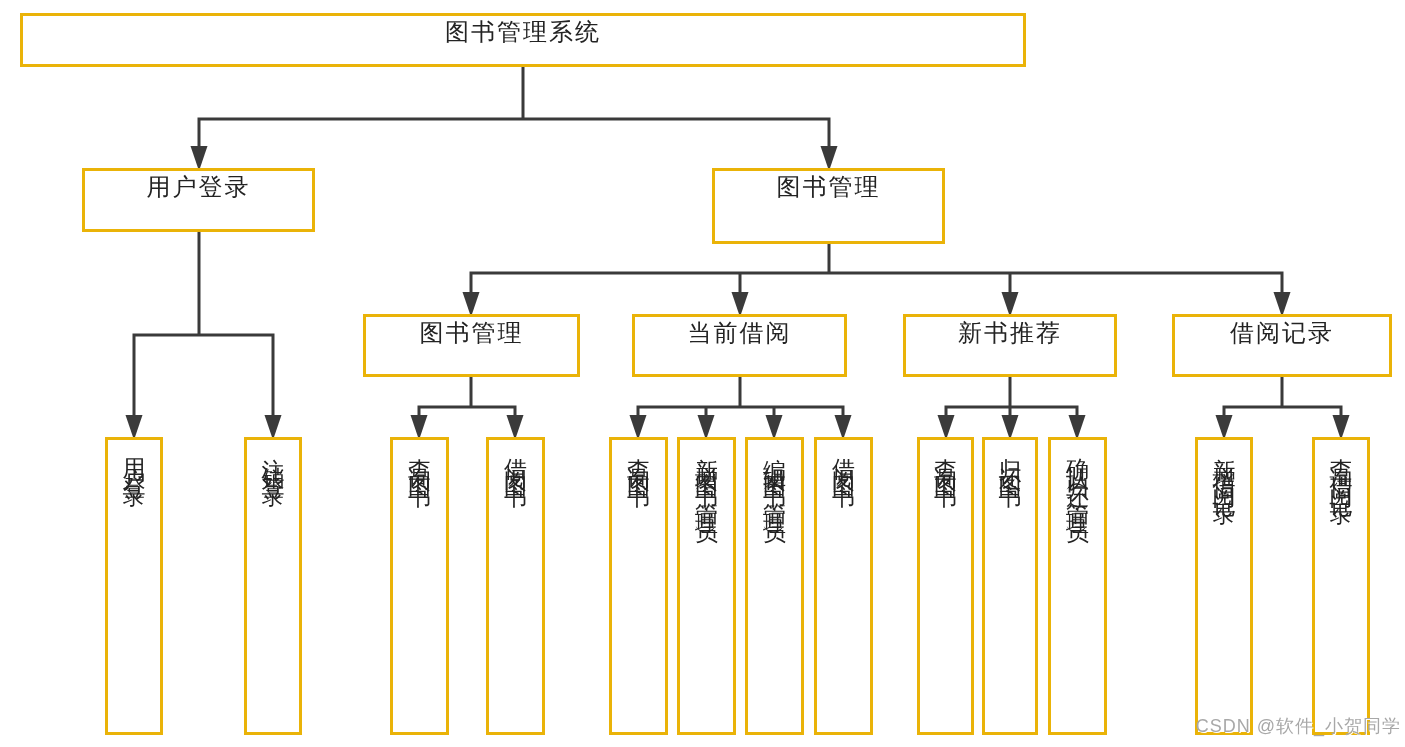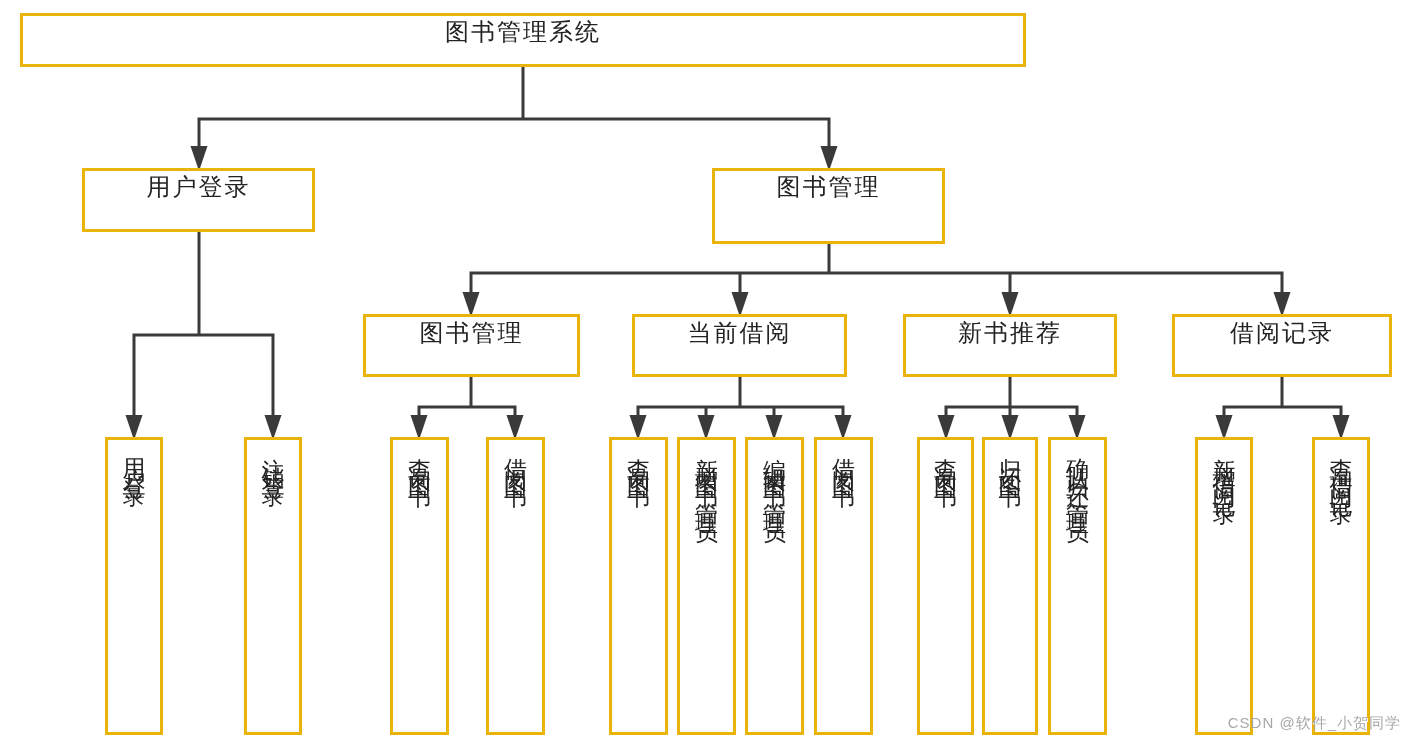--- a/index.html
+++ b/index.html
@@ -12,21 +12,21 @@
     position:absolute;box-sizing:border-box;border:3px solid #eab308;background:#fff;
     display:flex;justify-content:center;color:#232323;z-index:1;
   }
   .hbox span{font-size:24px;letter-spacing:2px;white-space:nowrap;}
   .leaf span{
     writing-mode:vertical-rl;text-orientation:mixed;
     font-size:23px;letter-spacing:9px;line-height:1;white-space:nowrap;
   }
   .watermark{
     position:absolute;right:4px;top:714px;z-index:2;
-    font-size:15px;letter-spacing:1px;color:#a8a8a8;
+    font-size:18px;letter-spacing:1px;color:#a8a8a8;
     text-shadow:1px 1px 0 #ffffff;white-space:nowrap;
   }
 </style>
 </head>
 <body>
 
 <div class="canvas">
 
   <svg id="connectors" width="1405" height="747" viewBox="0 0 1405 747">
       <path d="M523 67V119M199 119H829M199 119V153M829 119V153M199 232V335M134 335H273M134 335V422M273 335V422M829 232V273M471 273H1282M471 273V299M740 273V299M1010 273V299M1282 273V299M471 377V407M419 407H515M419 407V422M515 407V422M740 377V407M638 407H843M638 407V422M706 407V422M774 407V422M843 407V422M1010 377V407M946 407H1077M946 407V422M1010 407V422M1077 407V422M1282 377V407M1224 407H1341M1224 407V422M1341 407V422" fill="none" stroke="#3a3a3a" stroke-width="3" stroke-linecap="square"></path>

